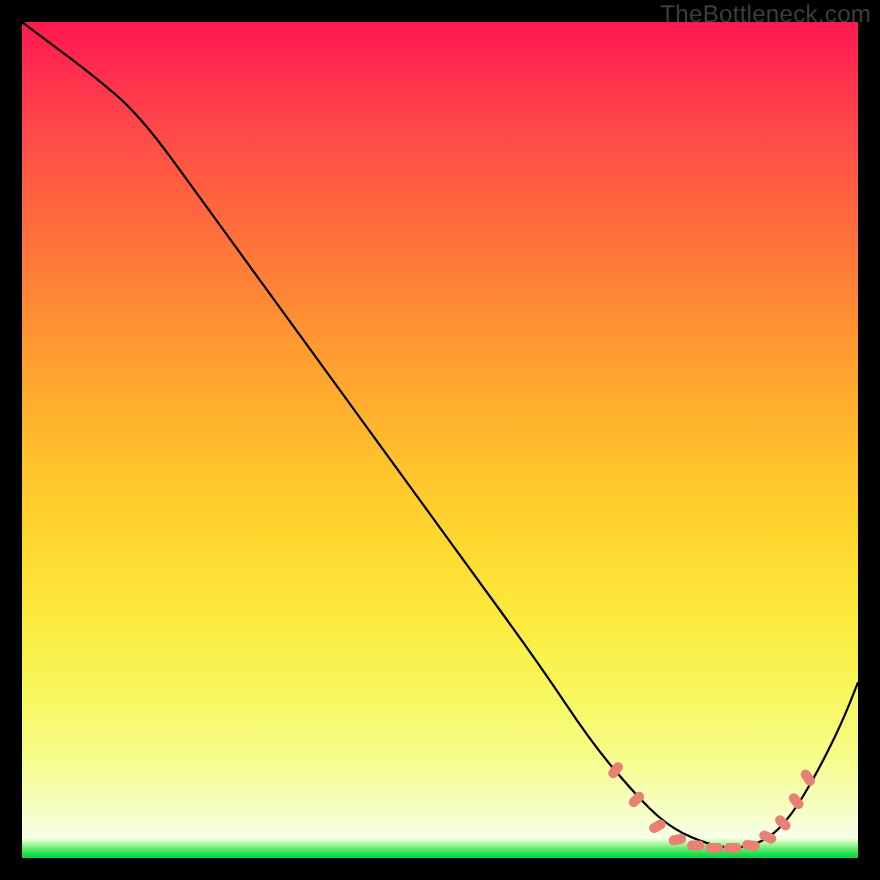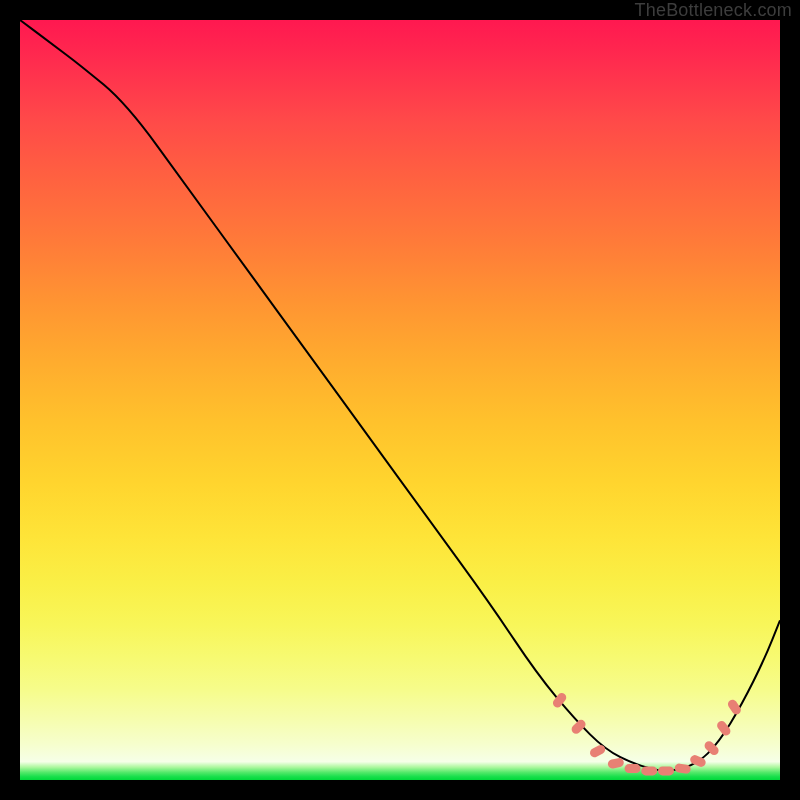--- a/index.html
+++ b/index.html
@@ -20,21 +20,21 @@
 #f8f659 79.5%,
 #f7fa72 84%,
 #f6fc8a 88%,
 #f6fdae 92%,
 #f6fece 95.4%,
 #f6ffe8 97.6%,
 #aef8a0 98.3%,
 #53e96a 99%,
 #19df4c 99.55%,
 #00d93a 100%)}
-.watermark{position:absolute;right:8px;top:0;color:#3d3d3d;font-size:18px;font-weight:400;letter-spacing:.2px}
+.watermark{position:absolute;right:8px;top:0;color:#3d3d3d;font-size:22px;font-weight:400;letter-spacing:.2px}
 svg{position:absolute;left:0;top:0}
 </style>
 </head>
 <body>
 <div class="stage">
 <div class="plot-area"></div>
 <div class="watermark">TheBottleneck.com</div>
 <svg id="svg" width="800" height="800">
       <path d="M 20 20 Q 20 20 35.2 31.40000000000001 Q 50.400000000000006 42.80000000000002 65.60000000000001 54.20000000000003 Q 80.80000000000001 65.60000000000004 103.60000000000001 84.60000000000002 Q 126.4 103.6 156.8 145.39999999999998 Q 187.2 187.2 217.6 228.99999999999997 Q 248 270.79999999999995 278.4 312.59999999999997 Q 308.8 354.4 339.20000000000005 396.20000000000005 Q 369.6 438.00000000000006 400 479.79999999999995 Q 430.40000000000003 521.5999999999999 460.8 563.4 Q 491.2 605.2 514 639.4000000000001 Q 536.8000000000001 673.6 555.8 696.4000000000001 Q 574.8 719.2 590 734.4000000000001 Q 605.2 749.6 620.4000000000001 757.2 Q 635.6 764.8 650.8 768.5999999999999 Q 666 772.4 681.2 768.5999999999999 Q 696.4 764.8 707.8 753.4 Q 719.2 742 730.6 723 Q 742 704 753.4 681.2 Q 764.8 658.4 772.4 639.4 T 780 620.4" fill="none" stroke="#000" stroke-width="2"></path>
       <g>

